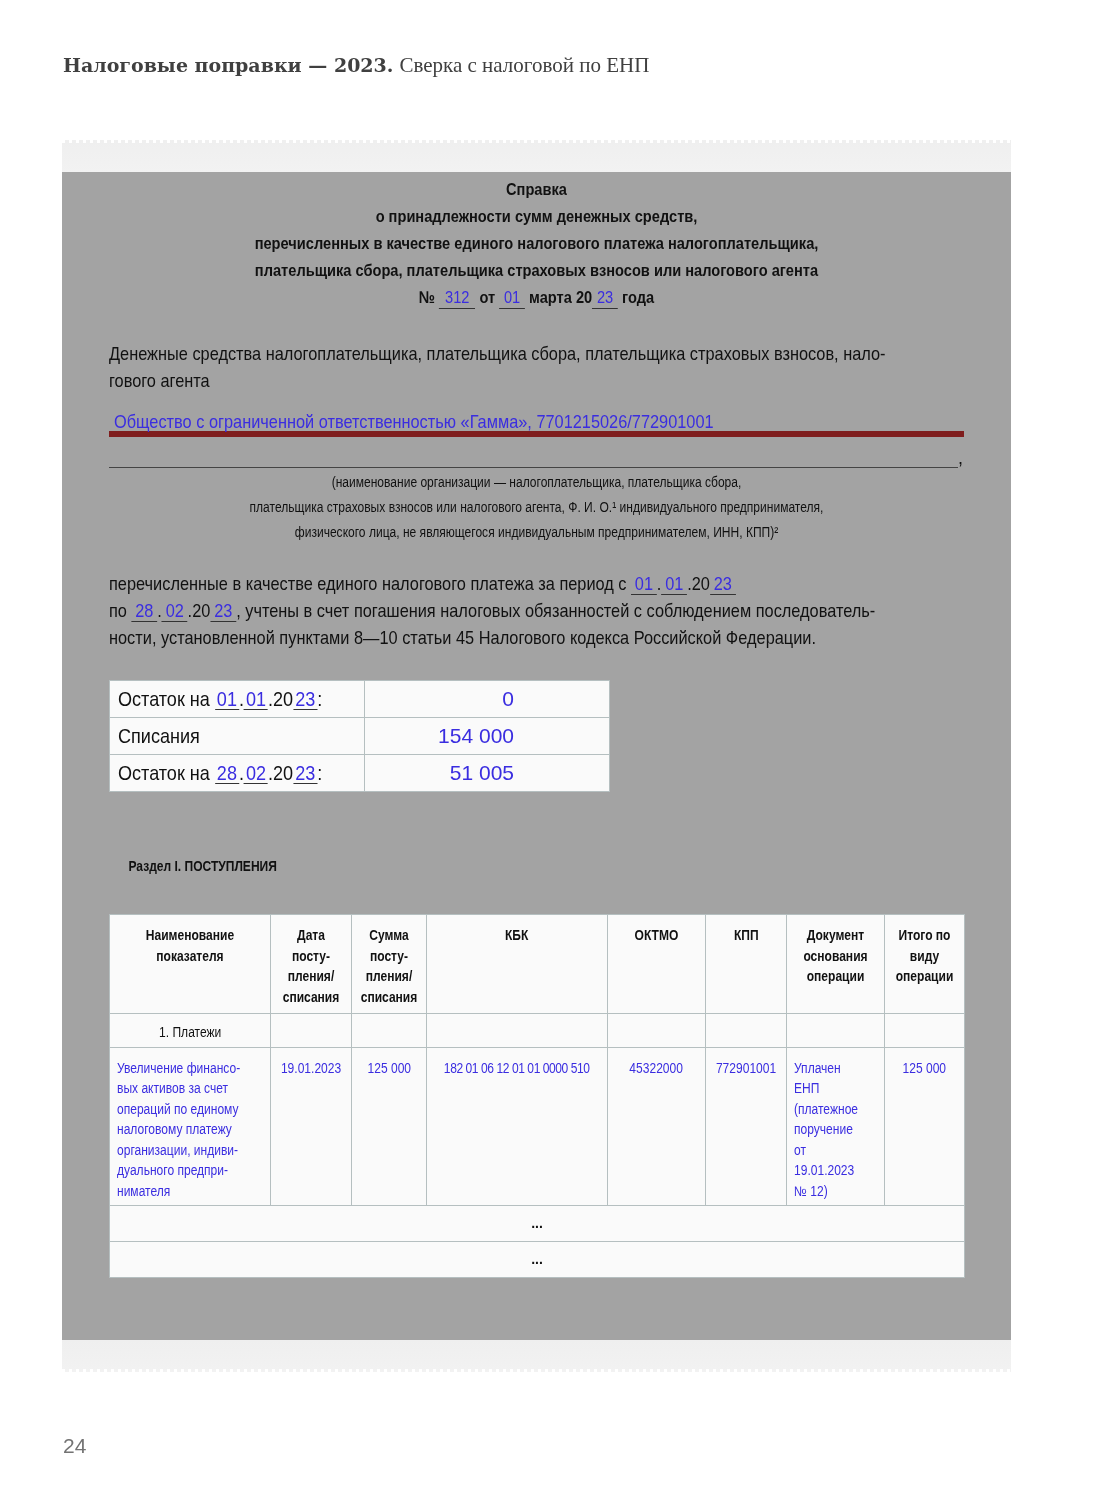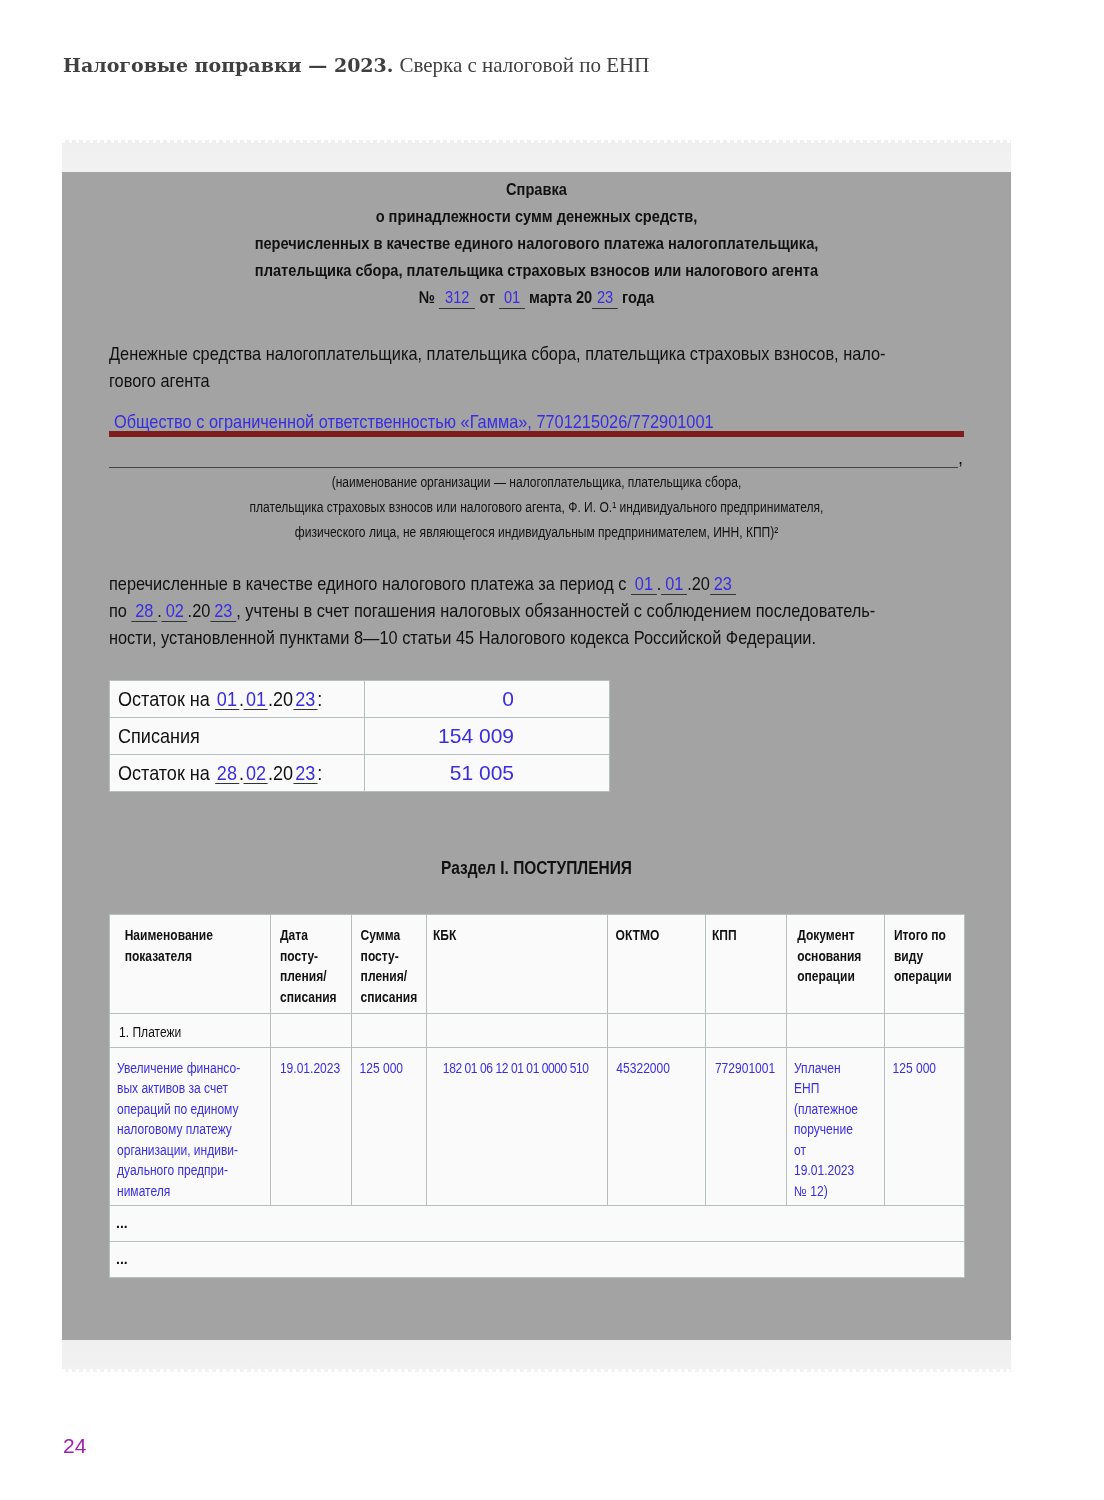--- a/index.html
+++ b/index.html
@@ -36,25 +36,25 @@
   .caption div { transform: scaleX(0.86); }
 
   .para2 { position: absolute; left: 47px; top: 430px; width: 1000px; font-size: 19px; line-height: 27px; }
 
   table { border-collapse: collapse; }
   .balance { position: absolute; left: 47px; top: 540px; width: 501px; background: #fafafa; }
   .balance td { border: 1px solid #b5bfc0; height: 37px; font-size: 21px; padding: 0 8px; }
   .balance td.val { width: 250px; text-align: right; padding-right: 95px; }
   .balance .lbl { display: inline-block; transform: scaleX(0.86); transform-origin: left center; white-space: nowrap; }
 
-  .section-title { position: absolute; left: 0; top: 718px; width: 949px; text-align: center; font-weight: bold; font-size: 18px; }
+  .section-title { position: absolute; left: 0; top: 718px; width: 949px; text-align: left; font-weight: bold; font-size: 14px; }
   .section-title div { transform: scaleX(0.86); }
 
   .main-table { position: absolute; left: 47px; top: 774px; width: 855px; table-layout: fixed; background: #fafafa; }
-  .main-table th, .main-table td { border: 1px solid #b5bfc0; font-size: 14px; vertical-align: top; padding: 10px 4px 4px 4px; text-align: left; line-height: 20.5px; }
+  .main-table th, .main-table td { border: 1px solid #b5bfc0; font-size: 14px; vertical-align: top; padding: 10px 4px 4px 4px; text-align: center; line-height: 20.5px; }
   .main-table th { font-weight: bold; height: 99px; }
   .main-table .c { display: inline-block; transform: scaleX(0.86); }
   .main-table .left { text-align: left; padding-left: 7px; }
   .main-table td.dots { height: 36px; padding: 6px; font-weight: bold; vertical-align: middle; }
 </style>
 </head>
 <body>
 
 <div class="page-header">
   <span class="bold">Налоговые поправки — 2023.</span>
@@ -112,21 +112,21 @@
     <tbody>
         <tr>
       <td><span class="lbl">
         <span>Остаток на</span>
         <span class="u blue" style="min-width:28px">01</span>.<span class="u blue" style="min-width:28px">01</span>.20<span class="u blue" style="min-width:28px">23</span>:
       </span></td>
       <td class="val blue">0</td>
     </tr>
     <tr>
       <td><span class="lbl">Списания</span></td>
-      <td class="val blue">154 009</td>
+      <td class="val blue">154 000</td>
     </tr>
     <tr>
       <td><span class="lbl">
         <span>Остаток на</span>
         <span class="u blue" style="min-width:28px">28</span>.<span class="u blue" style="min-width:28px">02</span>.20<span class="u blue" style="min-width:28px">23</span>:
       </span></td>
       <td class="val blue">51 005</td>
     </tr>
   </tbody>
     </table>
@@ -182,13 +182,13 @@
     </tr>
     <tr>
       <td class="dots" colspan="8">...</td>
     </tr>
   </tbody>
     </table>
 
   <div class="band-bottom"></div>
 </div>
 
-<div style="position:absolute;left:63px;top:1434px;font-family:'Liberation Sans',sans-serif;font-size:21px;color:#a21caf;">24</div>
+<div style="position:absolute;left:63px;top:1434px;font-family:'Liberation Sans',sans-serif;font-size:21px;color:#737373;">24</div>
 
 </body></html>

